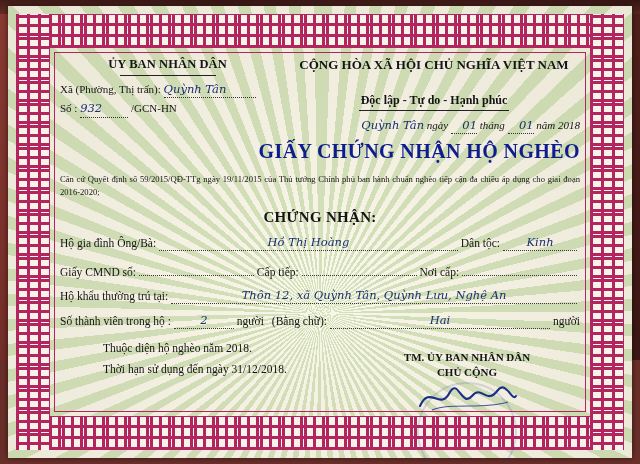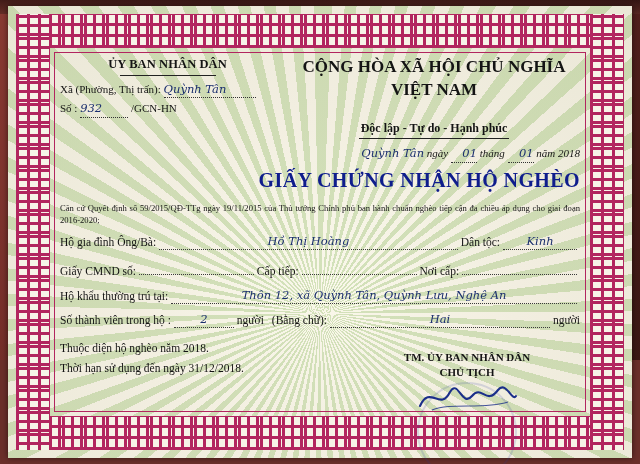--- a/index.html
+++ b/index.html
@@ -132,21 +132,21 @@
     letter-spacing: .1px;
   }
   .org-underline {
     width: 96px;
     height: 1px;
     background: #222;
     margin: 2px auto 0;
   }
   .nation {
     font-weight: bold;
-    font-size: 17px;
+    font-size: 13px;
     text-align: center;
   }
   .motto {
     font-weight: bold;
     font-size: 12px;
     text-align: center;
     margin-top: 18px;
   }
   .motto-underline {
     width: 150px;
@@ -226,21 +226,21 @@
   }
   .fill .hand {
     position: relative;
     top: -1px;
   }
 
   .statement {
     margin-top: 12px;
     font-size: 11.5px;
   }
-  .statement div { margin-bottom: 5px; }
+  .statement div { margin-bottom: 5px; margin-left: 43px; }
 
   
   #signblock {
     position: absolute;
     right: 8px;
     bottom: -6px;
     width: 210px;
     text-align: center;
     font-size: 11px;
   }
@@ -315,20 +315,21 @@
             <span>năm</span>
             <span>2018</span>
           </div>
         </div>
       </div>
 
       <div id="title">GIẤY CHỨNG NHẬN HỘ NGHÈO</div>
 
       <div class="legal">Căn cứ Quyết định số 59/2015/QĐ-TTg ngày 19/11/2015 của Thủ tướng Chính phủ ban hành chuẩn nghèo tiếp cận đa chiều áp dụng cho giai đoạn 2016-2020;</div>
 
+      <div id="confirm">CHỨNG NHẬN:</div>
 
       <div class="field-row">
         <span class="lbl">Hộ gia đình Ông/Bà:</span>
         <span class="fill"><span class="hand">Hồ Thị Hoàng</span></span>
         <span class="lbl">Dân tộc:</span>
         <span class="fill" style="max-width:74px"><span class="hand">Kinh</span></span>
       </div>
 
       <div class="field-row">
         <span class="lbl">Giấy CMND số:</span>
@@ -353,21 +354,21 @@
         <span class="lbl">người</span>
       </div>
 
       <div class="statement">
         <div class="small-note">Thuộc diện hộ nghèo năm 2018.</div>
         <div class="small-note">Thời hạn sử dụng đến ngày 31/12/2018.</div>
       </div>
 
       <div id="signblock">
         <div class="bold">TM. ỦY BAN NHÂN DÂN</div>
-        <div class="bold">CHỦ TỊCH</div>
+        <div class="bold">CHỦ CỘNG</div>
         <div id="sig-scribble">
           <div id="stamp"></div>
           <svg width="110" height="36" viewBox="0 0 110 36">
             <path d="M8 26 C18 4, 28 32, 38 12 C46 -2, 50 28, 60 16 C70 4, 74 26, 86 10 C94 0, 100 22, 104 16" fill="none" stroke="#1b2f8a" stroke-width="2.1" stroke-linecap="round"></path>
             <path d="M20 30 C40 22, 70 30, 96 22" fill="none" stroke="#1b2f8a" stroke-width="1.2" opacity=".8"></path>
           </svg>
         </div>
       </div>
 
     </div>

